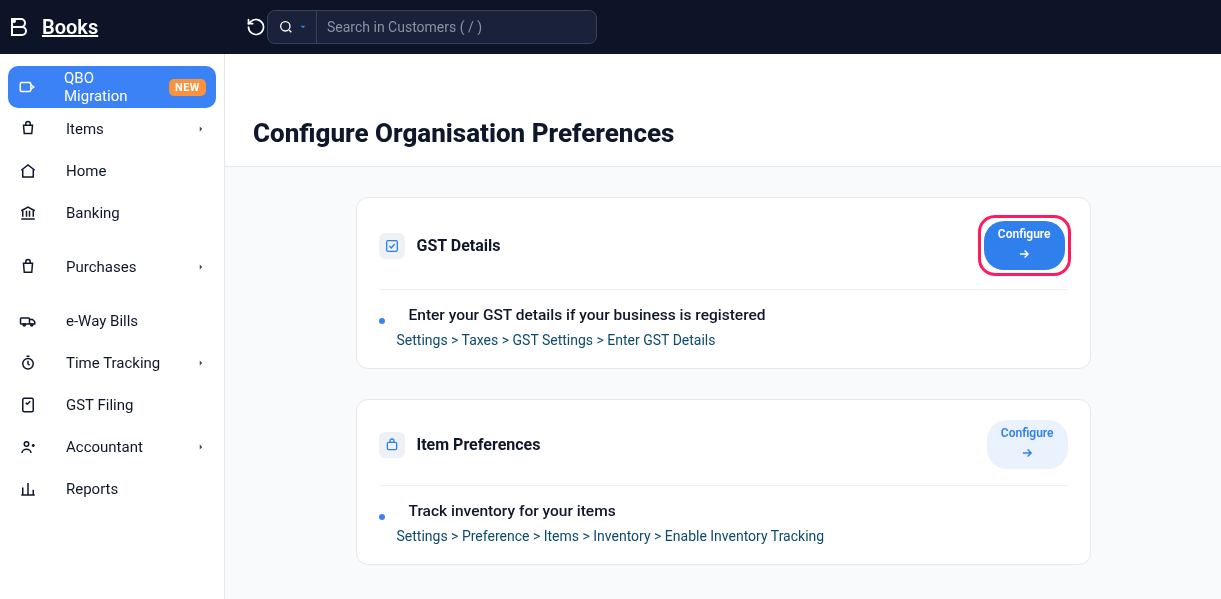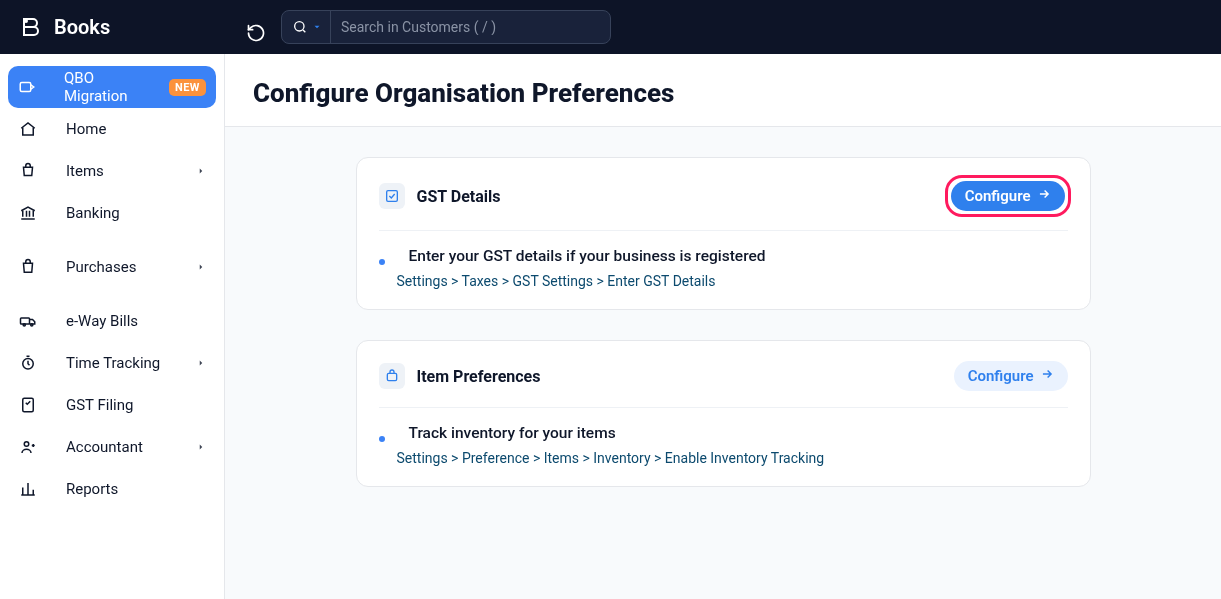--- a/index.html
+++ b/index.html
@@ -1,56 +1,56 @@
 <!DOCTYPE html>
 <html><head>
   <meta charset="utf-8">
   <style>
     * { margin:0; padding:0; box-sizing:border-box; font-family: -apple-system, BlinkMacSystemFont, "Segoe UI", Roboto, Arial, sans-serif; }
     body { width:1221px; height:599px; overflow:hidden; background:#fff; color:#0f172a; }
 
     
     .topbar { display:flex; align-items:center; height:54px; background:#0d1427; color:#fff; }
-    .brand { display:flex; align-items:center; gap:10px; width:225px; height:43px; padding-left:18px; font-size:20px; font-weight:600; }
+    .brand { display:flex; align-items:center; gap:10px; width:225px; height:43px; padding-left:6px; font-size:20px; font-weight:600;text-decoration:underline; }
     .brand-icon { width:26px; height:26px; display:inline-flex; align-items:center; justify-content:center; }
-    .top-actions { display:flex; align-items:flex-end; gap:14px; padding-left:20px; }
+    .top-actions { display:flex; align-items:center; gap:0; padding-left:20px; }
     .refresh-btn { width:22px; height:22px; color:#fff; display:inline-flex; align-items:center; justify-content:center; cursor:pointer; }
     .search { display:flex; align-items:center; height:34px; border:1px solid #37425a; border-radius:8px; background:#19223a; padding:0 10px; width:330px; }
     .search .search-icon-wrap { display:flex; align-items:center; gap:4px; padding-right:8px; border-right:1px solid #37425a; height:100%; }
     .search input { background:transparent; border:none; outline:none; color:#9aa4b5; font-size:14px; padding-left:10px; width:100%; }
     .search input::placeholder { color:#8a93a5; }
 
     
     .shell { display:flex; height:calc(599px - 54px); }
     .sidebar { width:225px; background:#fff; border-right:1px solid #e5e7eb; padding:12px 8px 0 8px; }
     .nav-item { display:flex; align-items:center; gap:28px; height:42px; padding:0 10px; border-radius:10px; color:#0f172a; font-size:15px; cursor:pointer; position:relative; }
     .nav-item.active { background:#3b82f6; color:#fff; }
     .nav-item .chev { margin-left:auto; opacity:.8; }
     .nav-item .badge { margin-left:8px; background:#fb923c; color:#fff; font-size:11px; font-weight:700; letter-spacing:.5px; border-radius:5px; padding:2px 6px; }
     .nav-group-gap { height:12px; }
     .nav-icon { width:20px; height:20px; display:inline-flex; align-items:center; justify-content:center; color:inherit; }
     .nav-icon svg { display:block; }
 
     .main { flex:1; background:#fff; overflow:auto; }
-    .page-title-wrap { padding:24px 28px 18px 28px; border-bottom:1px solid #e5e7eb; }
+    .page-title-wrap { padding:24px 28px 18px 28px; border-bottom:1px solid #e5e7eb;margin-top:40px; }
     .page-title { font-size:26px; font-weight:800; color:#0f172a; }
     .content { background:#f8fafc; padding:30px 0 30px 0; min-height:100%; }
     .content-inner { margin:0 auto; width:735px; }
 
     .card { background:#fff; border:1px solid #e5e7eb; border-radius:12px; padding:20px 22px; margin-bottom:30px; }
     .card-header { display:flex; align-items:center; gap:12px; padding-bottom:16px; border-bottom:1px solid #eef1f5; }
     .card-header-icon { width:26px; height:26px; background:#eef2f7; border-radius:6px; display:flex; align-items:center; justify-content:center; }
     .card-title { font-size:16px; font-weight:700; color:#0f172a; }
     .card-body { padding-top:16px; }
     .bullet-line { display:flex; align-items:flex-end; gap:24px; }
     .bullet-dot { width:6px; height:6px; border-radius:50%; background:#3b82f6; margin-top:8px; flex:none; }
     .bullet-title { font-size:15.5px; color:#0f172a; font-weight:500; }
     .bullet-path { margin-top:8px; font-size:14px; color:#0c4a6e; padding-left:18px; }
 
-    .configure-btn { margin-left:auto; display:inline-flex; align-items:center; gap:6px; border-radius:20px; padding:6px 14px; font-size:15px; font-weight:600; cursor:pointer; border:none; }
+    .configure-btn { margin-left:auto; display:inline-flex; align-items:center; gap:6px; border-radius:20px; padding:6px 14px; font-size:12px; font-weight:600; cursor:pointer; border:none;flex-direction:column; }
     .configure-btn.primary { background:#2f80ed; color:#fff; }
     .configure-btn.light { background:#eaf2fe; color:#2f80ed; }
     .highlight-ring { outline:3px solid #ff1a5e; border-radius:14px; padding:3px; display:inline-flex; }
 
     .chev-svg { width:10px; height:10px; }
   </style>
 </head>
 <body>
 
 <div class="topbar">
@@ -94,37 +94,37 @@
             <rect x="3" y="6" width="14" height="12" rx="2"></rect>
             <path d="M17 9l4 3-4 3"></path>
           </svg>
         </span>
         <span>QBO Migration</span>
         <span class="badge">NEW</span>
       </div>
       <div class="nav-item">
         <span class="nav-icon">
           <svg viewBox="0 0 24 24" width="18" height="18" fill="none" stroke="currentColor" stroke-width="2">
+            <path d="M6 7h12l-1 11H7z"></path>
+            <path d="M9 7V5a3 3 0 0 1 6 0v2"></path>
+          </svg>
+        </span>
+        <span>Items</span>
+        <span class="chev"><svg class="chev-svg" viewBox="0 0 24 24" fill="currentColor">
+            <path d="M9 6l6 6-6 6z"></path>
+          </svg></span>
+      </div>
+      <div class="nav-item">
+        <span class="nav-icon">
+          <svg viewBox="0 0 24 24" width="18" height="18" fill="none" stroke="currentColor" stroke-width="2">
             <path d="M3 11l9-7 9 7"></path>
             <path d="M5 10v10h14V10"></path>
           </svg>
         </span>
         <span>Home</span>
-      </div>
-      <div class="nav-item">
-        <span class="nav-icon">
-          <svg viewBox="0 0 24 24" width="18" height="18" fill="none" stroke="currentColor" stroke-width="2">
-            <path d="M6 7h12l-1 11H7z"></path>
-            <path d="M9 7V5a3 3 0 0 1 6 0v2"></path>
-          </svg>
-        </span>
-        <span>Items</span>
-        <span class="chev"><svg class="chev-svg" viewBox="0 0 24 24" fill="currentColor">
-            <path d="M9 6l6 6-6 6z"></path>
-          </svg></span>
       </div>
       <div class="nav-item">
         <span class="nav-icon">
           <svg viewBox="0 0 24 24" width="18" height="18" fill="none" stroke="currentColor" stroke-width="2">
             <path d="M3 9l9-5 9 5"></path>
             <path d="M5 9v8M10 9v8M14 9v8M19 9v8"></path>
             <path d="M3 20h18"></path>
           </svg>
         </span>
         <span>Banking</span>

